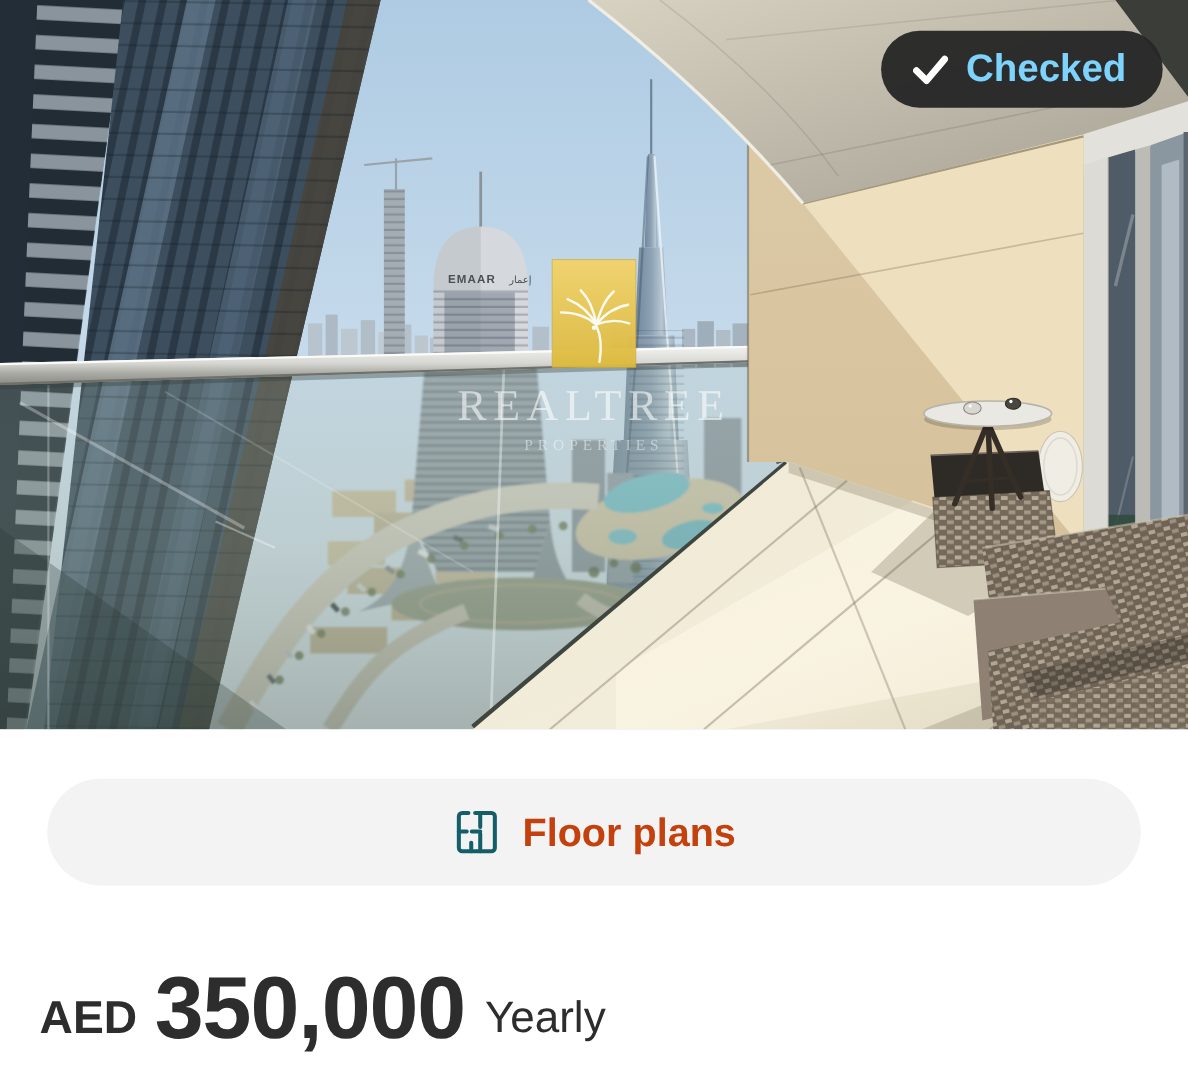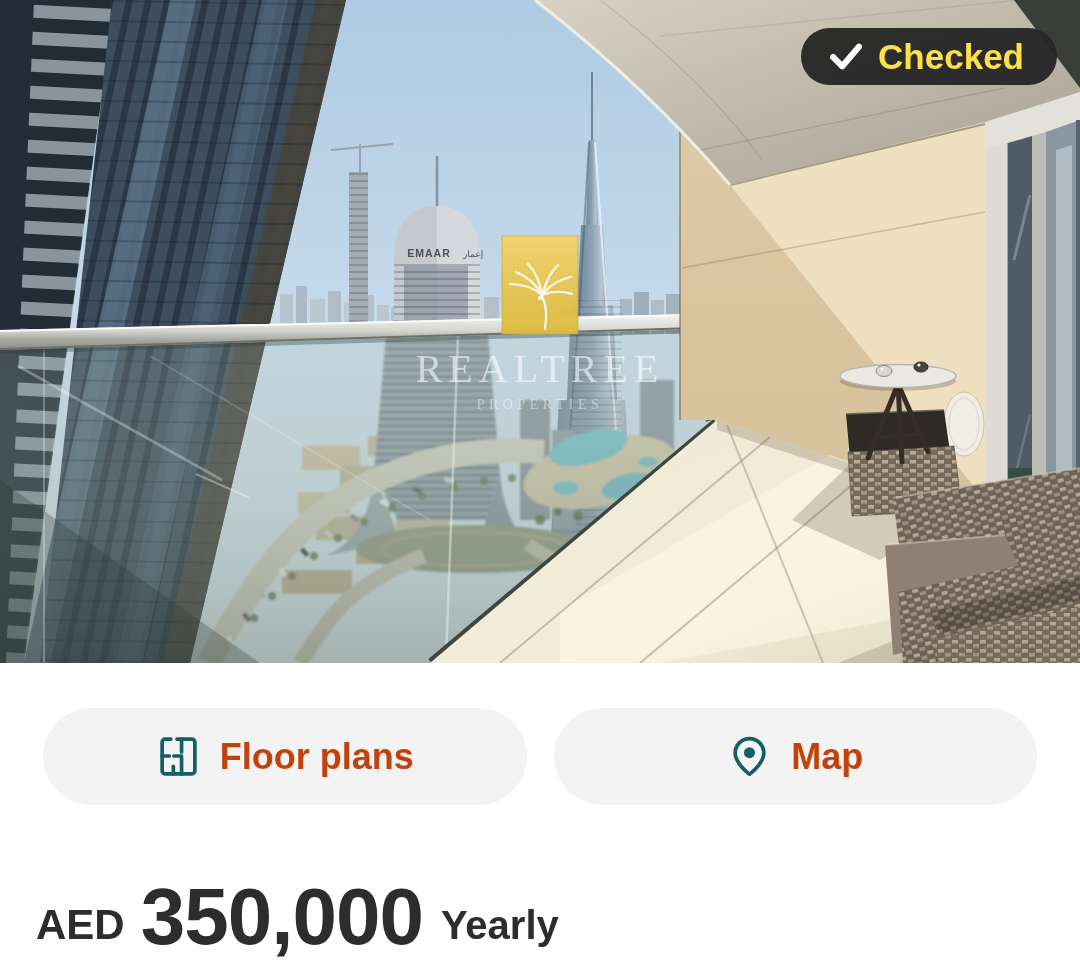--- a/index.html
+++ b/index.html
@@ -1,36 +1,36 @@
 <!DOCTYPE html>
 <html><head>
 <meta charset="utf-8">
 <style>
   html,body{margin:0;padding:0;background:#ffffff;}
   .screen{position:relative;width:1080px;height:978px;background:#ffffff;overflow:hidden;
           font-family:"Liberation Sans",sans-serif;}
   
   .photo{position:relative;width:1080px;height:663px;background:#cfe0ec;overflow:hidden;}
   .photo svg{display:block;}
-  .badge{position:absolute;top:28px;right:23px;height:57px;box-sizing:border-box;
+  .badge{position:absolute;top:28px;right:23px;height:70px;box-sizing:border-box;
          display:flex;align-items:center;gap:16px;padding:0 33px 0 29px;
-         background:rgba(38,38,38,.96);border-radius:36px;color:#fde047;
+         background:rgba(38,38,38,.96);border-radius:36px;color:#7dd3fc;
          font-size:35px;font-weight:700;}
   .badge svg{flex:0 0 auto;}
   
   .actions{display:flex;gap:27px;padding:45px 43px 0 43px;}
   .btn{flex:1;height:97px;border:none;border-radius:49px;background:#F3F3F4;
        display:flex;align-items:center;justify-content:center;gap:19px;
        color:#c2410c;font-size:36px;font-weight:700;font-family:inherit;cursor:pointer;}
   .btn svg{flex:0 0 auto;}
   
   .price{display:flex;align-items:center;padding:70px 0 0 36px;color:#2D2D2D;line-height:1.05;}
   .price .cur{font-size:42px;font-weight:600;}
   .price .amt{font-size:80px;font-weight:700;margin:0 18px 16px 16px;letter-spacing:-1px;}
-  .price .per{font-size:40px;font-weight:700;}
+  .price .per{font-size:40px;font-weight:400;}
 </style>
 </head>
 <body>
 
 <div class="screen">
 
   <div class="photo">
     <svg width="1080" height="663" viewBox="0 0 1080 663" xmlns="http://www.w3.org/2000/svg">
       <defs>
         <linearGradient id="sky" x1="0" y1="0" x2="0" y2="1">
@@ -349,27 +349,20 @@
       <svg width="45" height="45" viewBox="0 0 44 44">
         <g fill="none" stroke="#135E68" stroke-width="3.6" stroke-linecap="round">
           <path d="M14.5 5 H9 C7.34 5 6 6.34 6 8 V36 C6 37.66 7.34 39 9 39 H35 C36.66 39 38 37.66 38 36 V8 C38 6.34 36.66 5 35 5 H20.5"></path>
           <path d="M25 5 V17.5 M25 23.5 V39"></path>
           <path d="M6 21.5 H13 M17.5 21.5 H25"></path>
           <path d="M17 39 V31.5"></path>
         </g>
       </svg>
       <span>Floor plans</span>
     </button>
-    <button class="btn">
-      <svg width="45" height="45" viewBox="0 0 44 44">
-        <path d="M22 4.5 C14.1 4.5 8 10.9 8 18.6 C8 27.9 19.5 37.6 22 39.5 C24.5 37.6 36 27.9 36 18.6 C36 10.9 29.9 4.5 22 4.5 Z" fill="none" stroke="#135E68" stroke-width="3.6" stroke-linejoin="round"></path>
-        <circle cx="22" cy="18.3" r="5.4" fill="#135E68"></circle>
-      </svg>
-      <span>Map</span>
-    </button>
   </div>
 
   <div class="price">
     <span class="cur">AED</span>
     <span class="amt">350,000</span>
     <span class="per">Yearly</span>
   </div>
 
 </div>
 

